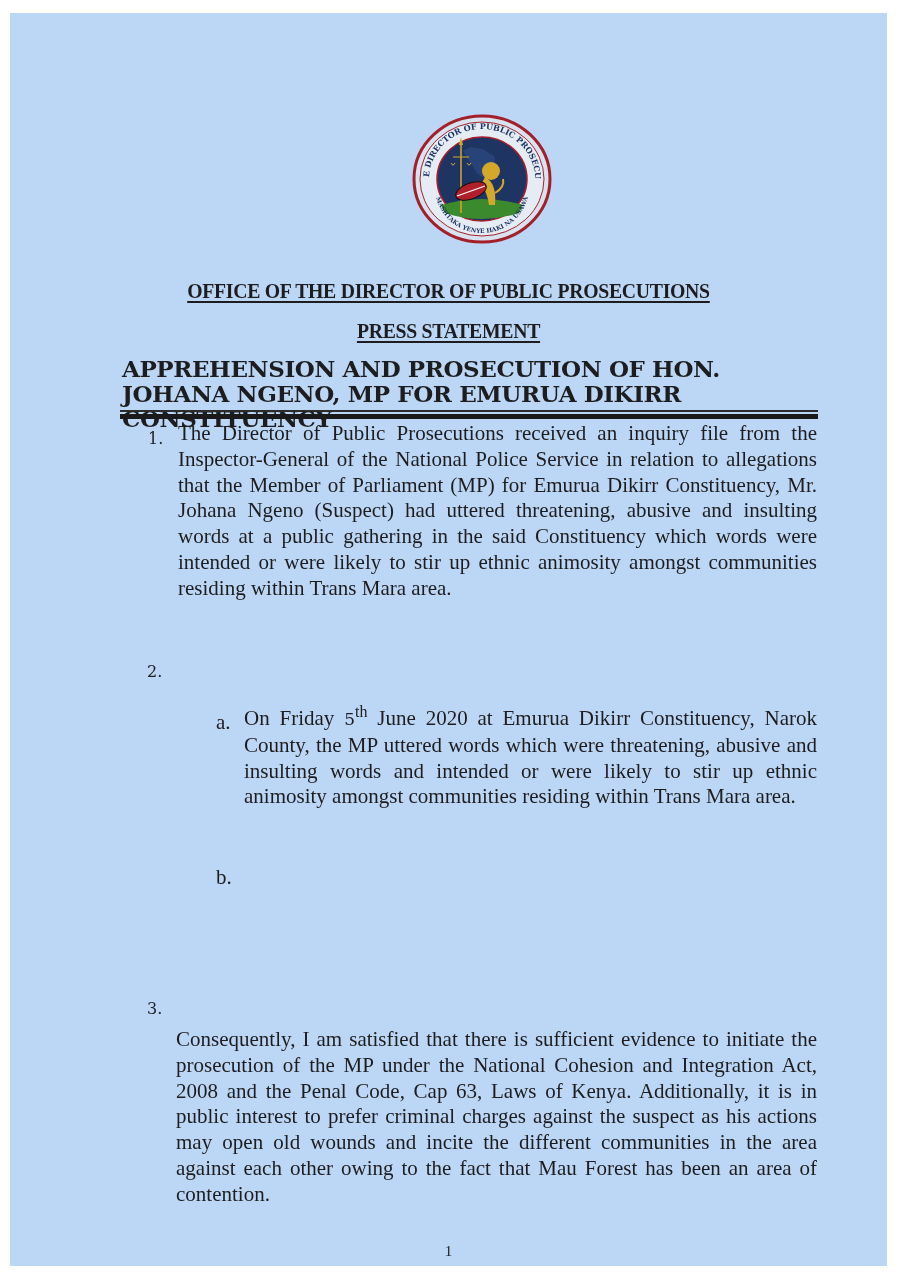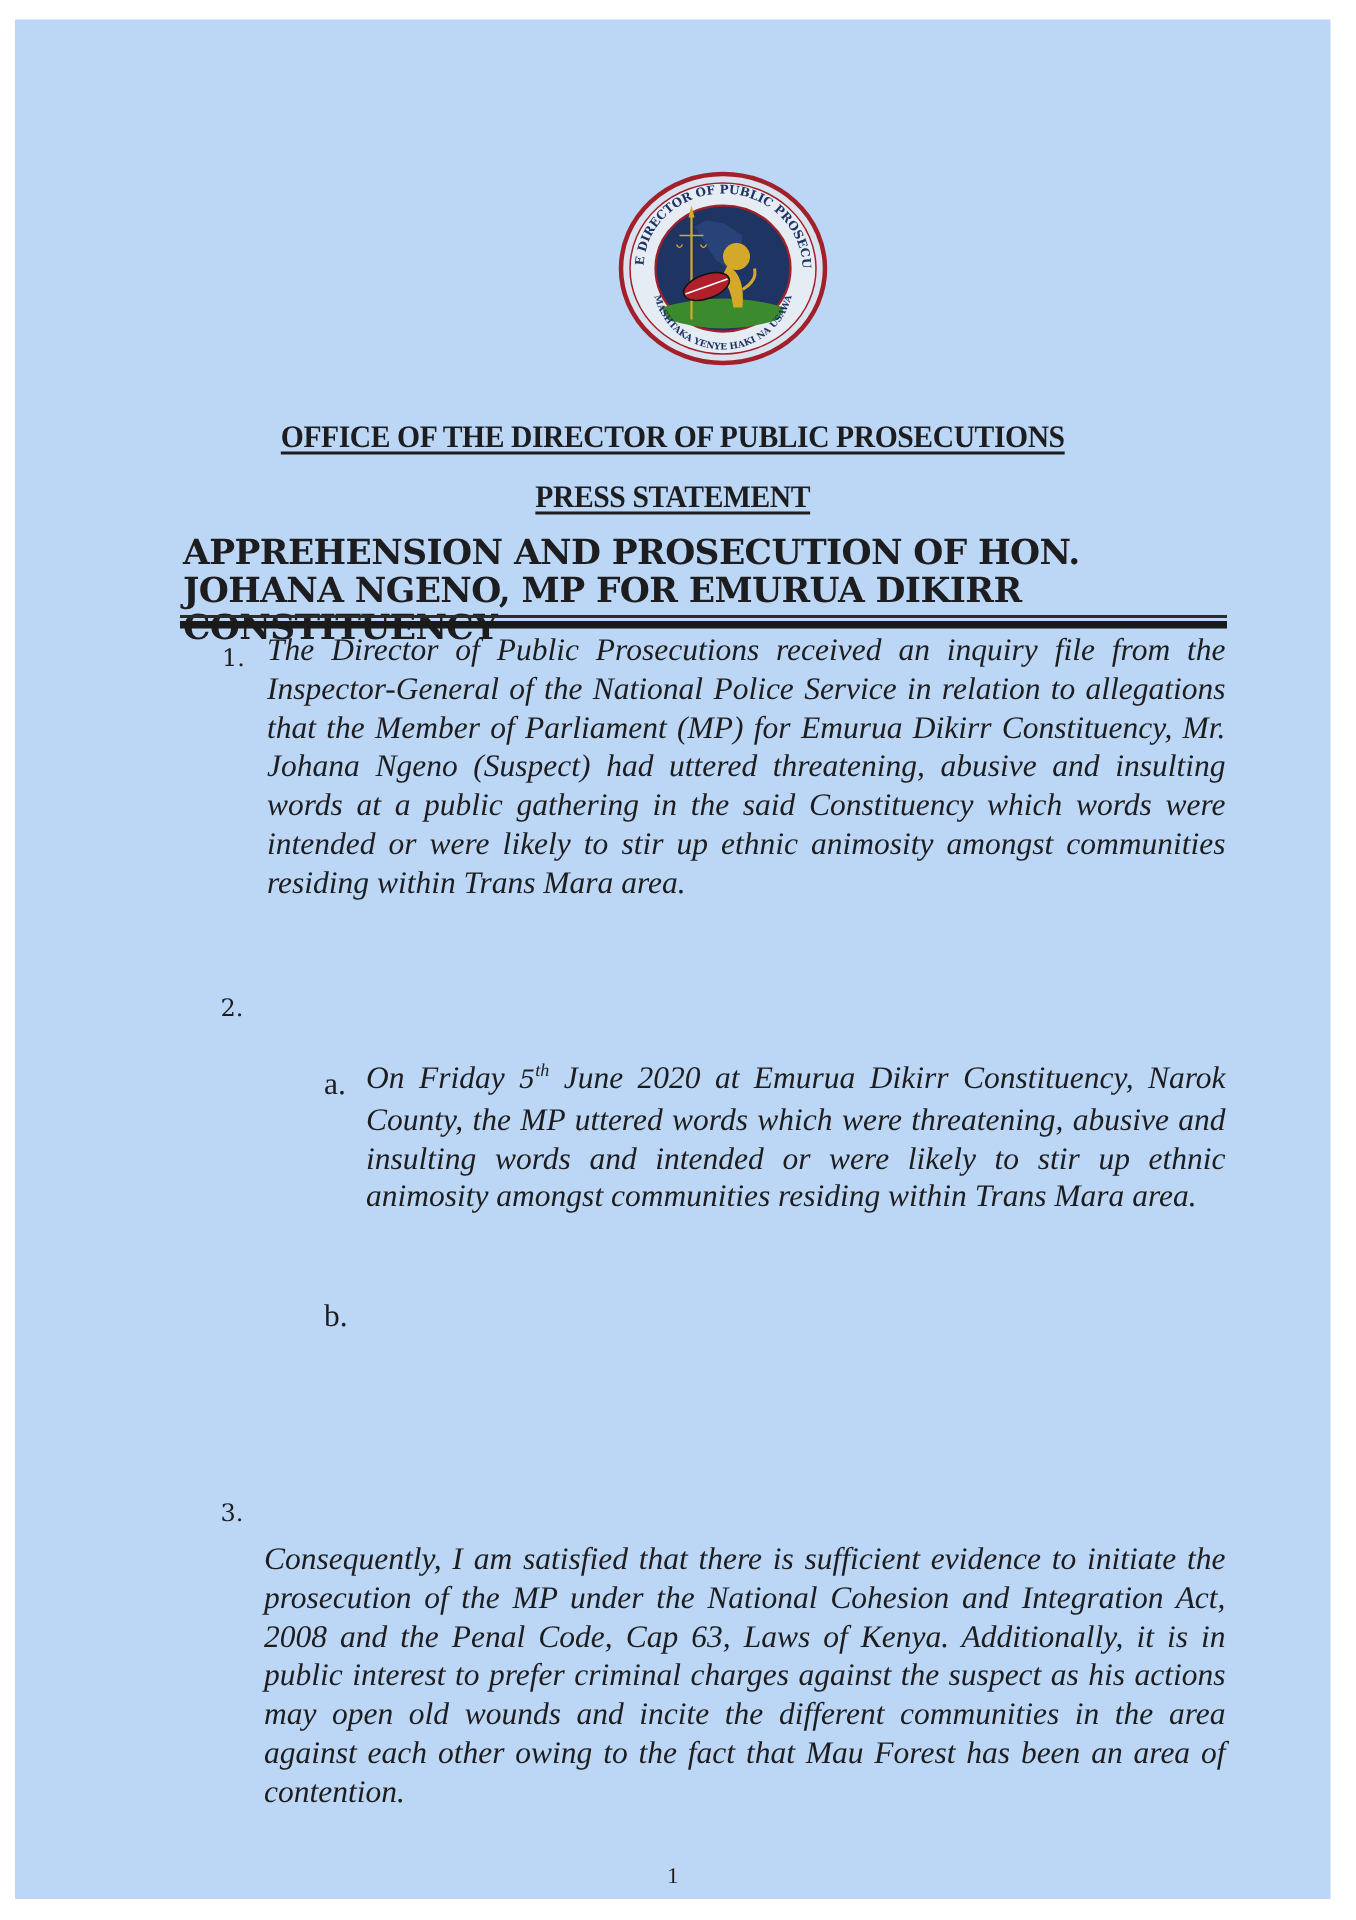--- a/index.html
+++ b/index.html
@@ -25,34 +25,33 @@
     .subject {
       position: absolute; left: 112px; top: 343px; width: 700px;
       font-family: "DejaVu Serif", serif; font-weight: bold; font-size: 23px; line-height: 25px;
       letter-spacing: -0.4px;
     }
     .rule-thin { position: absolute; left: 110px; width: 698px; top: 397px; height: 2px; background: #2b2b2b; }
     .rule-thick { position: absolute; left: 110px; width: 698px; top: 401px; height: 5px; background: #1a1a1a; }
     .item {
       position: absolute; font-family: "Liberation Serif", serif; font-size: 21px; line-height: 25.8px;
       text-align: justify;
-      font-style: italic;
     }
     .num { position: absolute; font-family: "DejaVu Serif", serif; font-size: 16px; }
     .p1 { left: 168px; top: 408px; width: 639px; }
     .n1 { left: 138px; top: 416px; }
     .p2 { left: 168px; top: 641px; width: 639px; }
     .n2 { left: 137px; top: 649px; }
     .pa { left: 234px; top: 693px; width: 573px; }
     .na { left: 206px; top: 697px; font-family: "Liberation Serif", serif; font-size: 21px; }
     .pb { left: 234px; top: 848px; width: 573px; }
     .nb { left: 206px; top: 852px; font-family: "Liberation Serif", serif; font-size: 21px; }
     .p3 { left: 166px; top: 1014px; width: 641px; }
     .n3 { left: 137px; top: 986px; }
-    sup { font-size: 12px; line-height: 0; }
+    sup { font-size: 16px; line-height: 0; }
     .digits { font-family: "DejaVu Serif", serif; font-size: 17px; }
     .pagenum {
       position: absolute; left: 0; width: 877px; text-align: center; top: 1230px;
       font-family: "Liberation Serif", serif; font-size: 15px;
     }
     .last { text-align-last: left; }
   </style>
 </head>
 <body>
 

